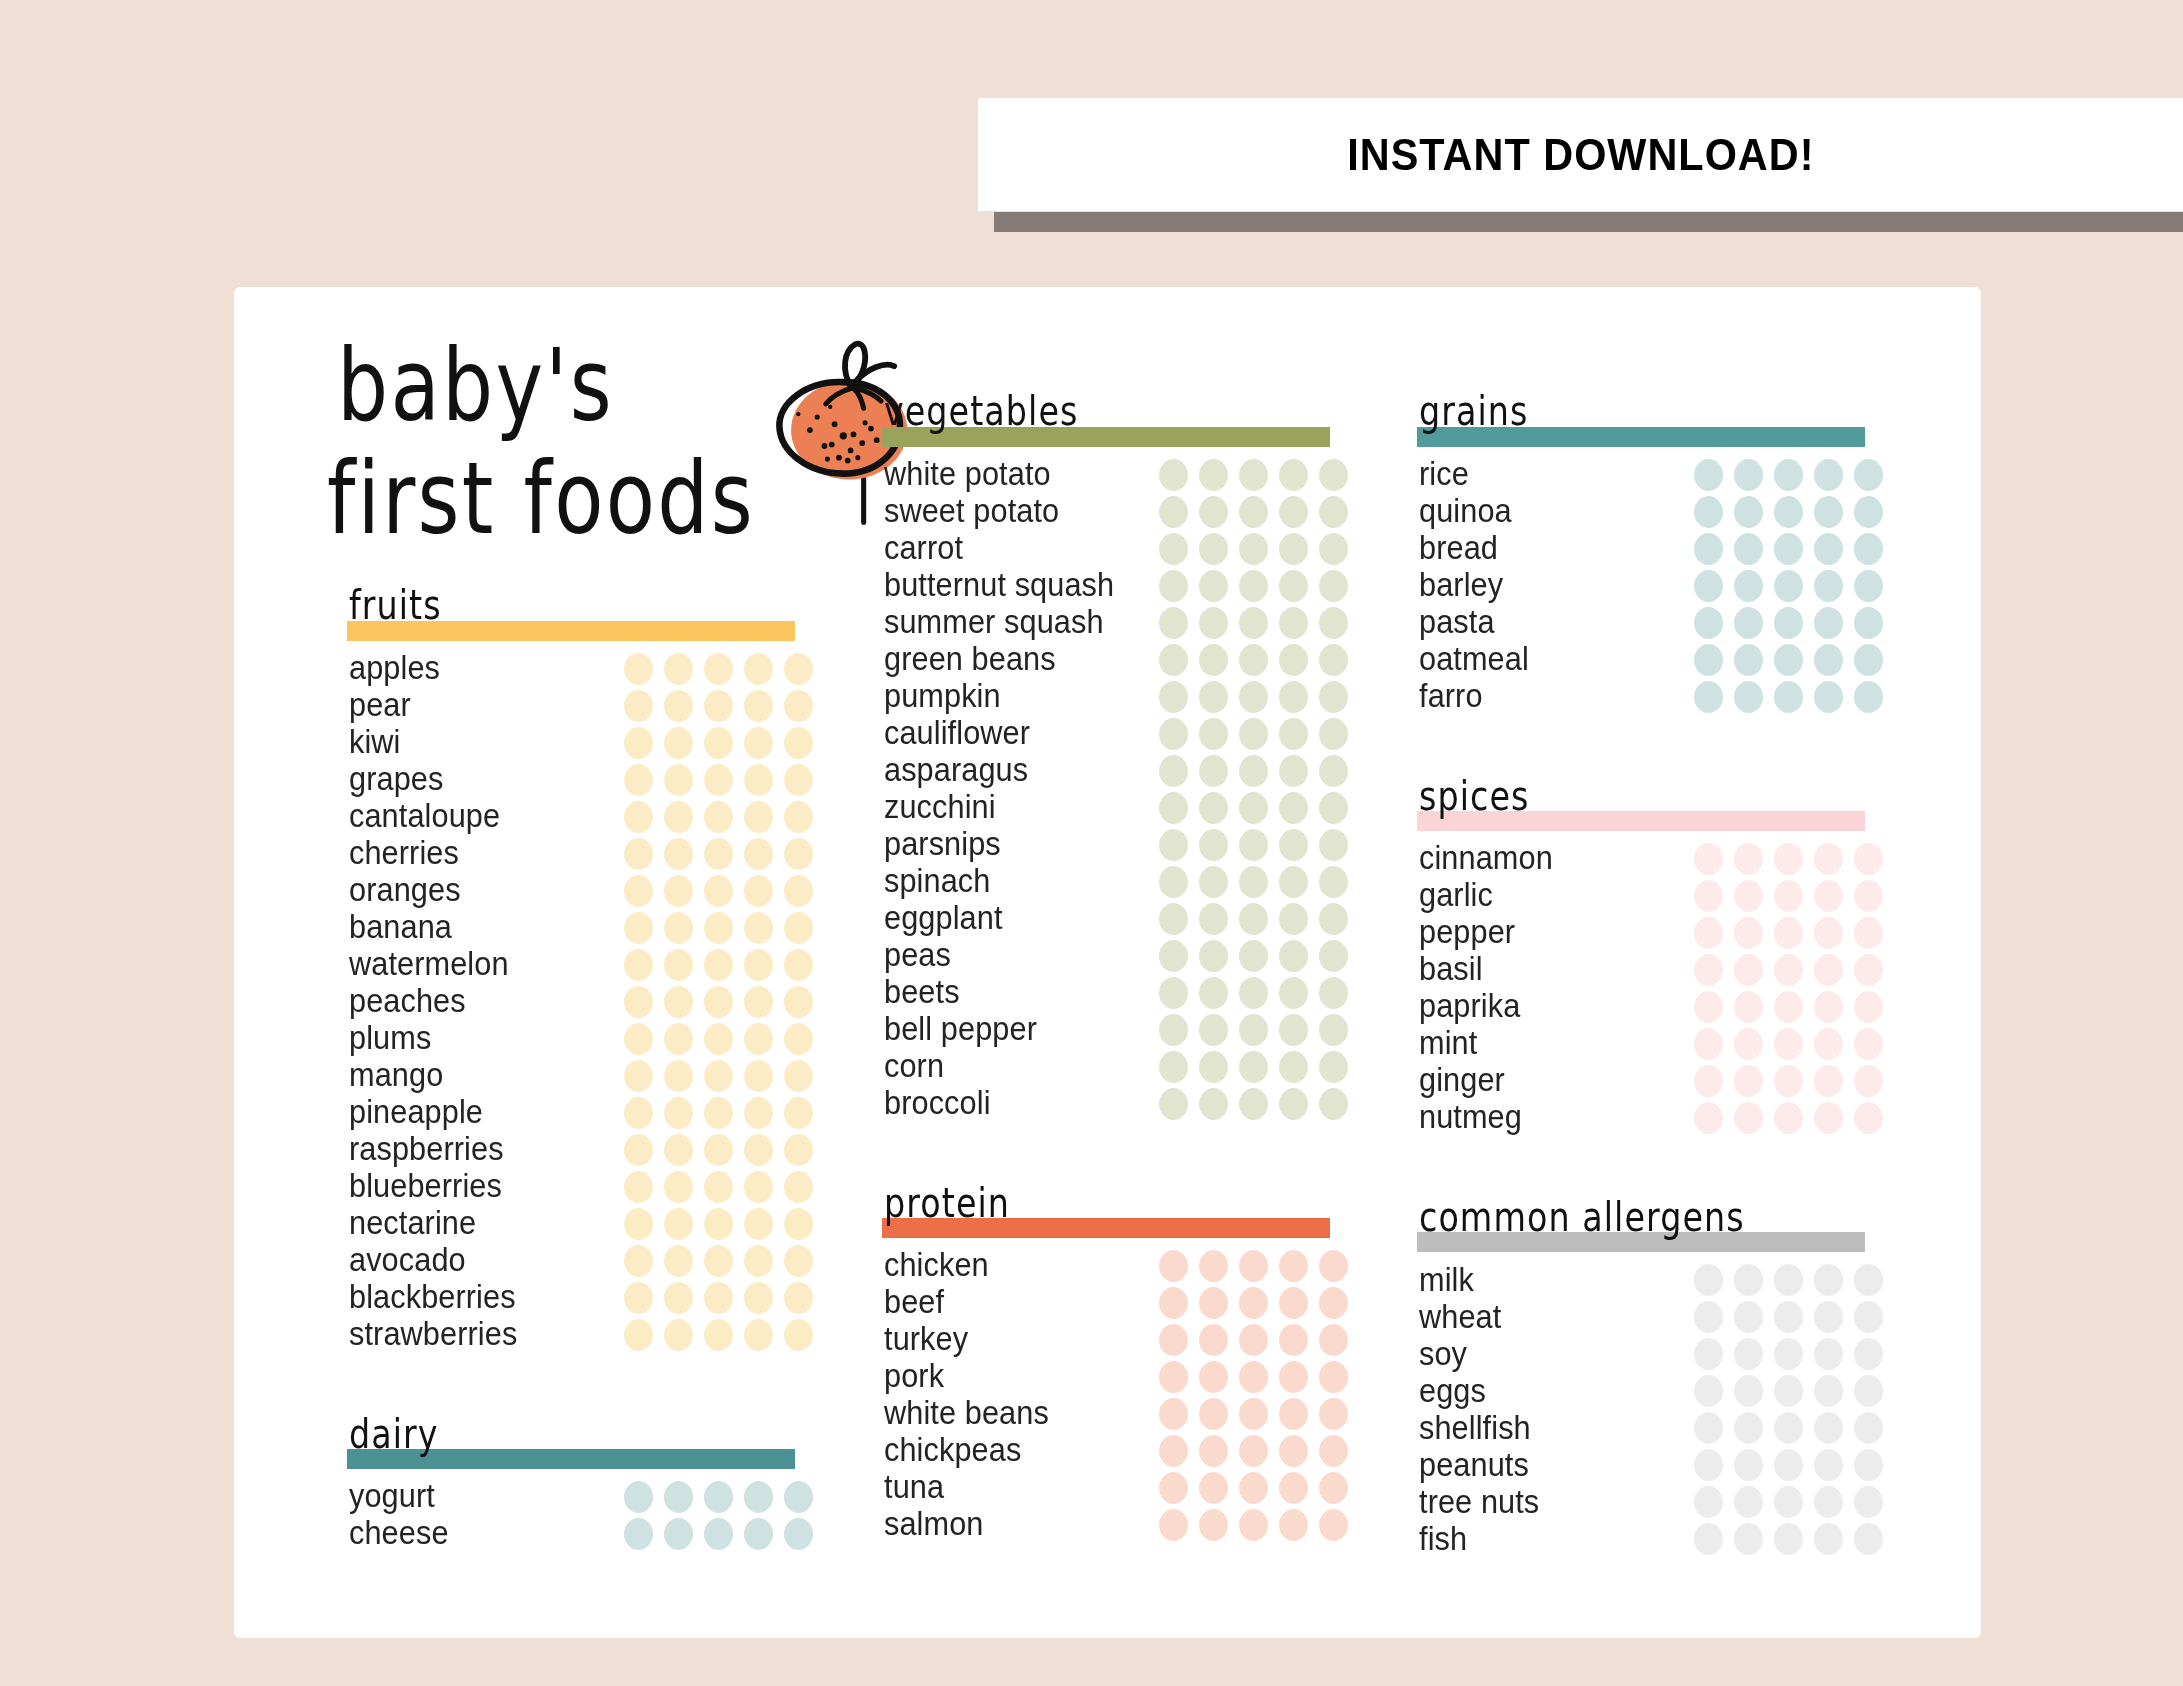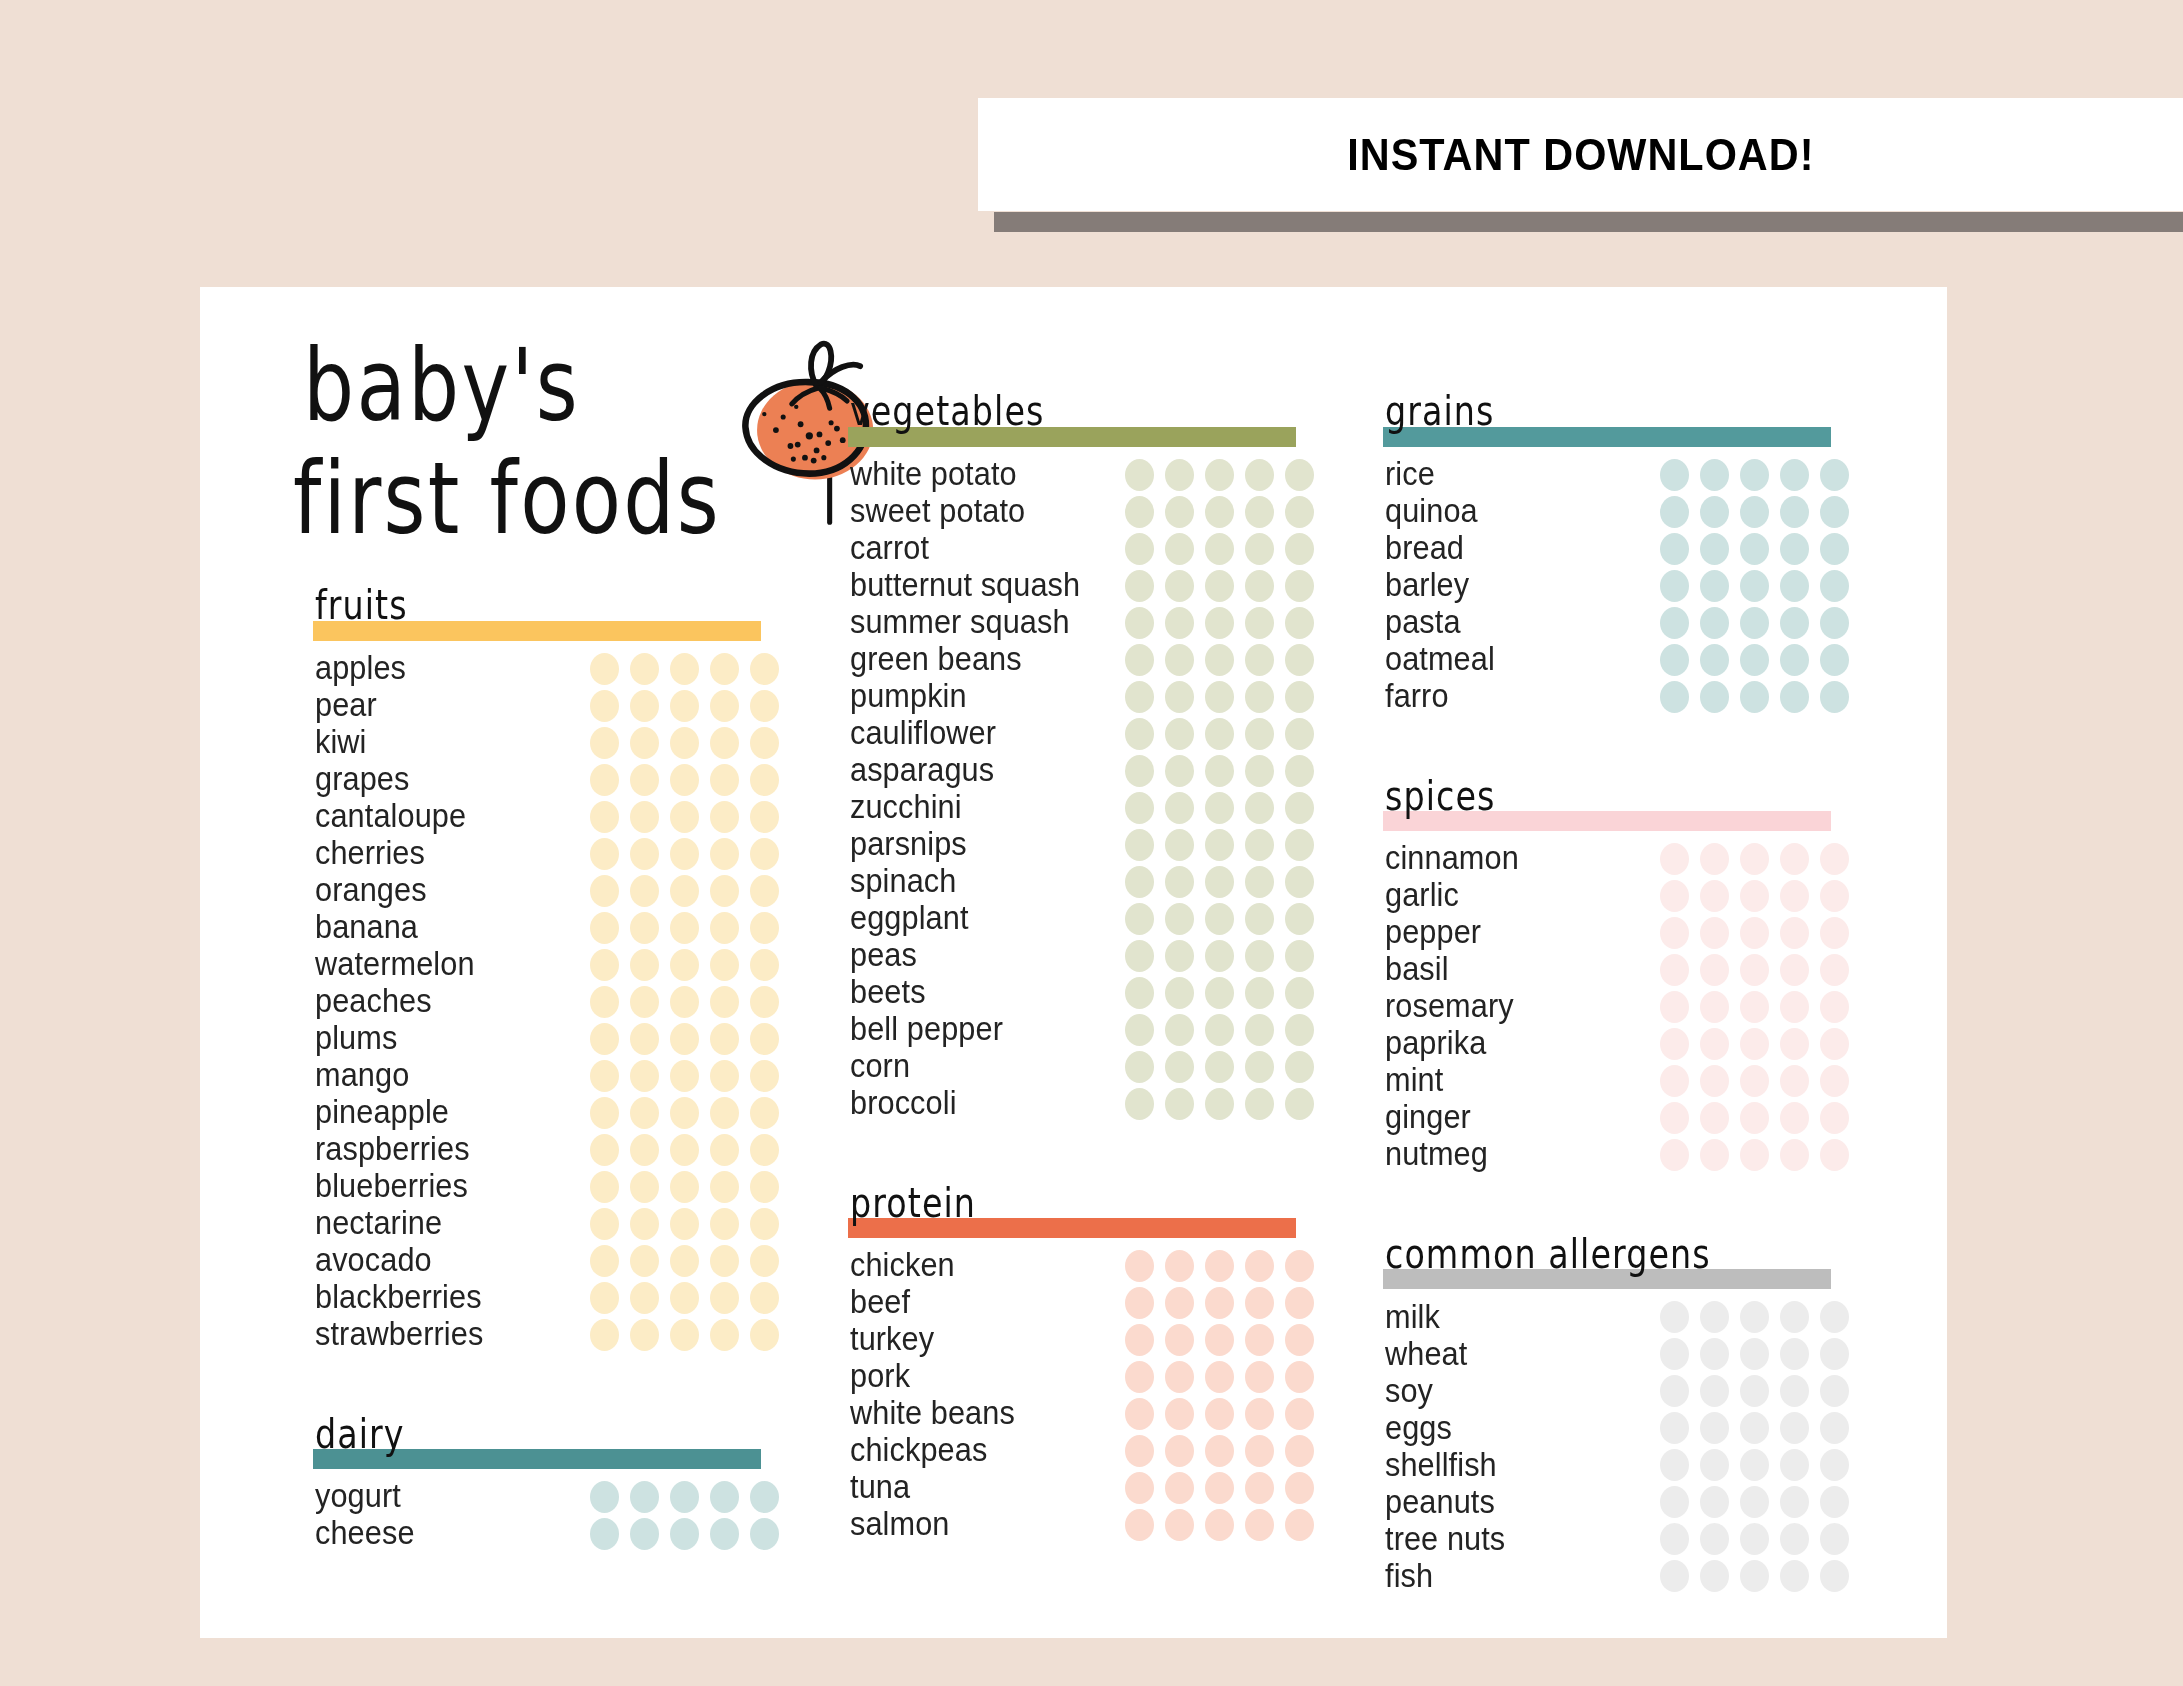--- a/index.html
+++ b/index.html
@@ -50,25 +50,26 @@
     left: 16px;
     top: 114px;
     width: 1189px;
     height: 19.6px;
     background: #857C78;
   }
 
   
   .sheet {
     position: absolute;
-    left: 200px;
+    left: 234px;
     top: 287px;
     width: 1747px;
     height: 1351px;
     background: #FFFFFF;
+    border-radius: 6px;
   }
 
   
   .title-block {
     position: absolute;
     left: 93px;
     top: 44px;
     width: 553px;
     height: 226px;
   }
@@ -847,30 +848,20 @@
             <span class="row-label">basil</span>
             <span class="dots">
               <span class="dot" style="background: rgb(252, 235, 234);"></span>
               <span class="dot" style="background: rgb(252, 235, 234);"></span>
               <span class="dot" style="background: rgb(252, 235, 234);"></span>
               <span class="dot" style="background: rgb(252, 235, 234);"></span>
               <span class="dot" style="background: rgb(252, 235, 234);"></span>
             </span>
           </div>
           <div class="row">
-            <span class="row-label">rosemary</span>
-            <span class="dots">
-              <span class="dot" style="background: rgb(252, 235, 234);"></span>
-              <span class="dot" style="background: rgb(252, 235, 234);"></span>
-              <span class="dot" style="background: rgb(252, 235, 234);"></span>
-              <span class="dot" style="background: rgb(252, 235, 234);"></span>
-              <span class="dot" style="background: rgb(252, 235, 234);"></span>
-            </span>
-          </div>
-          <div class="row">
             <span class="row-label">paprika</span>
             <span class="dots">
               <span class="dot" style="background: rgb(252, 235, 234);"></span>
               <span class="dot" style="background: rgb(252, 235, 234);"></span>
               <span class="dot" style="background: rgb(252, 235, 234);"></span>
               <span class="dot" style="background: rgb(252, 235, 234);"></span>
               <span class="dot" style="background: rgb(252, 235, 234);"></span>
             </span>
           </div>
           <div class="row">

